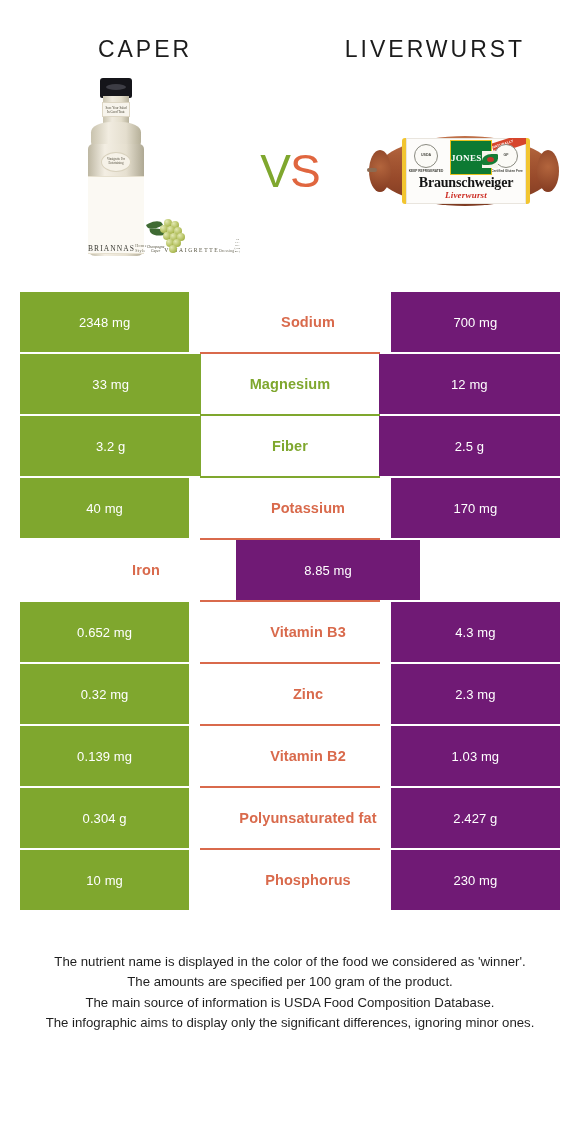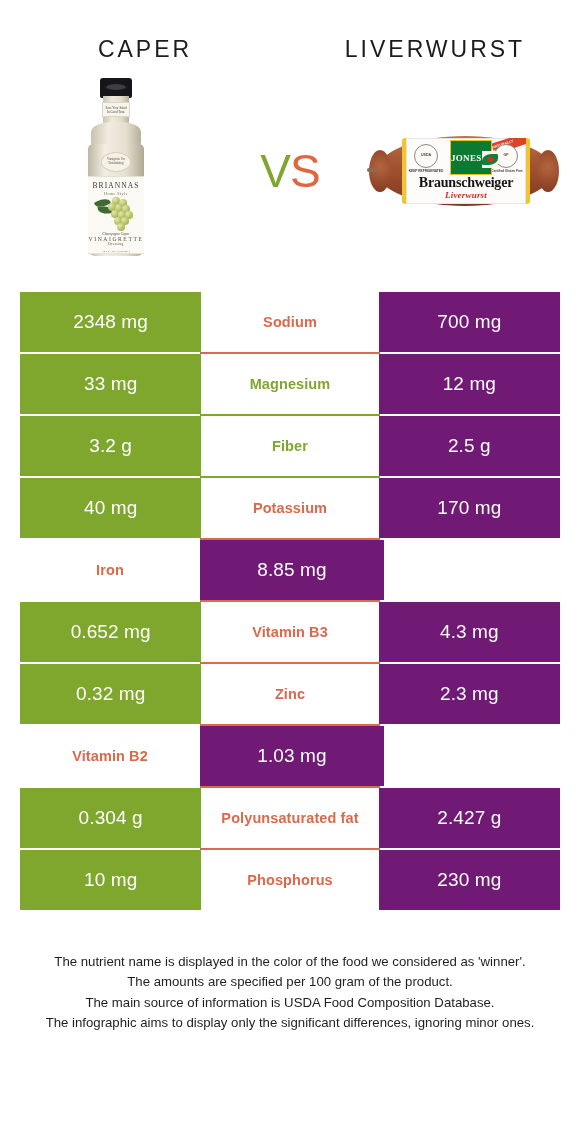--- a/index.html
+++ b/index.html
@@ -121,22 +121,22 @@
     display: flex; align-items: center; justify-content: center;
     text-align: center; line-height: 1.3;
     font-family: "Liberation Serif", serif;
   }
   .bottle-label {
     position: absolute; top: 98px; left: 9px;
     width: 56px; height: 78px;
     background: #fbf9f3;
     border-top: 1px solid #e6e0cf;
     border-bottom: 1px solid #e6e0cf;
-    display: flex; flex-direction: column;
-    align-items: center;
+    display: flex; flex-direction: row;
+    align-items: flex-end;
     padding-top: 4px;
   }
   .brand {
     font-family: "Liberation Serif", serif;
     font-size: 7.5px; letter-spacing: 1.1px;
     color: #3a3a33; font-weight: 400;
   }
   .brand-sub {
     font-family: "Liberation Serif", serif;
     font-size: 4px; color: #6d6a57; letter-spacing: .5px;
@@ -277,39 +277,39 @@
     display: flex;
     align-items: stretch;
     height: 60px;
   }
   .cell-left, .cell-right {
     width: 184px;
     display: flex;
     align-items: center;
     justify-content: center;
     color: #ffffff;
-    font-size: 19px;
+    font-size: 13px;
     font-weight: 400;
     letter-spacing: .1px;
   }
   .cell-left  { background: #7FA72E; }
   .cell-right { background: #701a75; }
 
   .cell-mid {
     width: 180px;
     background: #ffffff;
     display: flex;
     align-items: center;
     justify-content: center;
     font-size: 14.5px;
     font-weight: 700;
     letter-spacing: .1px;
   }
   .cell-mid.win-green { color: #7FA72E; }
-  .cell-mid.win-red   { color: #D96A4C; }
+  .cell-mid.win-red   { color: #D96A4C; margin-left: 36px; }
 
   
   .sep {
     display: flex;
     height: 2px;
   }
   .sep-l, .sep-r { width: 180px; background: #ffffff; }
   .sep-m { width: 180px; }
   .sep-m.win-green { background: #7FA72E; }
   .sep-m.win-red   { background: #D96A4C; }
@@ -477,20 +477,21 @@
       <div class="cell-left">0.32 mg</div>
       <div class="cell-mid win-red">Zinc</div>
       <div class="cell-right">2.3 mg</div>
     </div>
     <div class="sep">
       <div class="sep-l"></div>
       <div class="sep-m win-red"></div>
       <div class="sep-r"></div>
     </div>
     <div class="row">
+      <div class="cell-left">0.139 mg</div>
       <div class="cell-mid win-red">Vitamin B2</div>
       <div class="cell-right">1.03 mg</div>
     </div>
     <div class="sep">
       <div class="sep-l"></div>
       <div class="sep-m win-red"></div>
       <div class="sep-r"></div>
     </div>
     <div class="row">
       <div class="cell-left">0.304 g</div>

